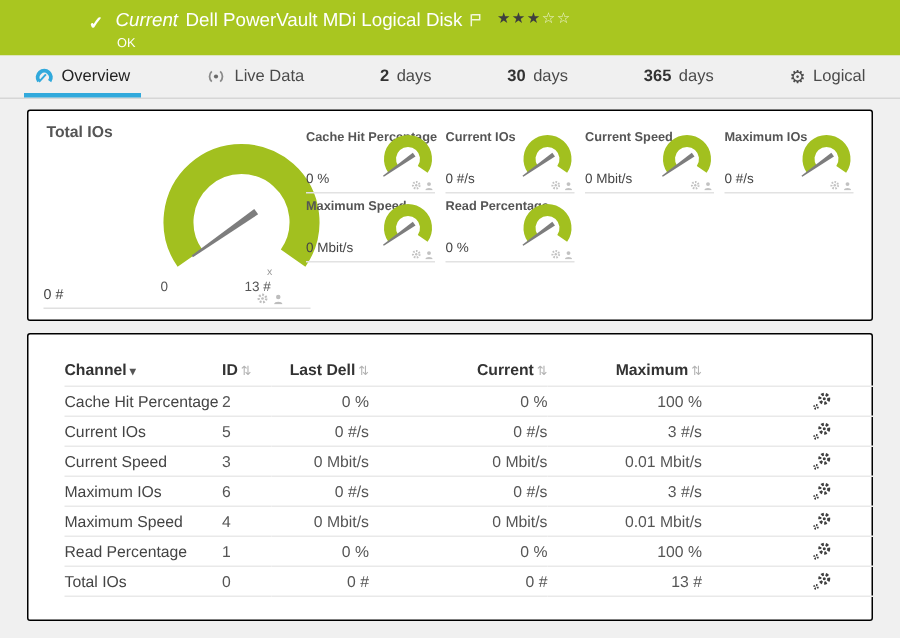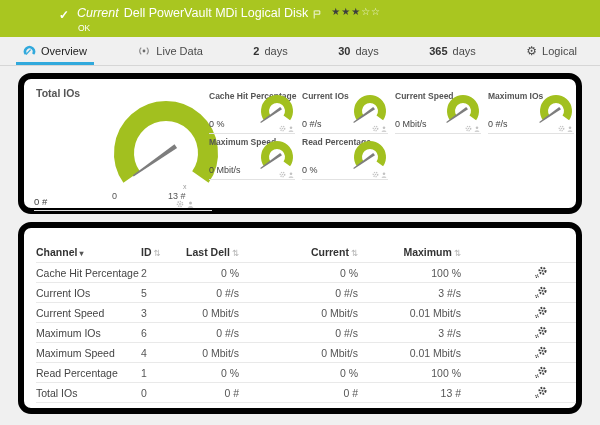--- a/index.html
+++ b/index.html
@@ -25,21 +25,21 @@
   .tabbar{position:absolute;left:0;top:37px;width:600px;height:29px;box-sizing:border-box;
     border-bottom:1px solid #d6d6d6;display:flex;justify-content:space-between;
     padding:0 16px;background:#f0f0f0}
   .tab{display:flex;align-items:center;gap:5px;font-size:11px;color:#4a4a4a;
     padding:2px 7px 0 7px;border-bottom:3px solid transparent;box-sizing:border-box;cursor:pointer;white-space:nowrap}
   .tab.active{border-bottom-color:#31a9dc;color:#222}
   .tab .num{font-weight:bold;color:#333}
   .gearglyph{font-size:12px;color:#4a4a4a;line-height:1}
 
   
-  .card{position:absolute;background:#fff;border:6px solid #000000;border-radius:13px;box-sizing:border-box}
+  .card{position:absolute;background:#fff;border:1px solid #000000;border-radius:2px;box-sizing:border-box}
   #gauge-card{left:18px;top:73px;width:564px;height:141px}
   #table-card{left:18px;top:222px;width:564px;height:192px}
 
   
   #total-title{position:absolute;left:12px;top:8px;font-size:10.5px;font-weight:bold;color:#555}
   #big-gauge{position:absolute;left:87px;top:21px}
   #big-value{position:absolute;left:10px;top:117px;font-size:9.5px;color:#444}
   #big-min{position:absolute;left:88px;top:112px;font-size:9px;color:#555}
   #big-max{position:absolute;left:144px;top:112px;font-size:9px;color:#555}
   #big-marker{position:absolute;left:159px;top:104px;font-size:7px;color:#9a9a9a}
@@ -49,21 +49,21 @@
   
   .minigrid{position:absolute;left:185px;top:10px;display:grid;
     grid-template-columns:repeat(4,86px);grid-auto-rows:45px;column-gap:7px;row-gap:1px}
   .mini{position:relative;border-bottom:1px solid #e2e2e2;box-sizing:border-box;cursor:pointer}
   .mini-title{font-size:8.5px;font-weight:bold;color:#555;padding-top:2px;white-space:nowrap}
   .mini .gauge{position:absolute;right:1px;top:4px}
   .mini-value{position:absolute;left:0;bottom:4px;font-size:9px;color:#444;white-space:nowrap}
   .mini-icons{position:absolute;right:1px;bottom:1px;display:flex;gap:2px;align-items:center}
 
   
-  #chan-table{position:absolute;left:12px;top:14px;width:540px;border-collapse:collapse;table-layout:fixed}
+  #chan-table{position:absolute;left:24px;top:14px;width:540px;border-collapse:collapse;table-layout:fixed}
   #chan-table th{height:20px;font-size:10.5px;font-weight:bold;color:#333;text-align:left;padding:0;cursor:pointer;white-space:nowrap}
   #chan-table td{height:19px;font-size:10.5px;padding:0;white-space:nowrap}
   #chan-table tr{border-bottom:1px solid #e9e9e9}
   .r{text-align:right !important}
   .c-chan{color:#444}
   .c-val{color:#555}
   .sorticon{color:#b3b3b3;font-size:8.5px;margin-left:2px;font-weight:normal}
   .sortdesc{color:#555;font-size:8px;margin-left:2px}
   .editcell{text-align:right;padding-right:29px !important}
   .editcell svg{cursor:pointer;vertical-align:middle}

